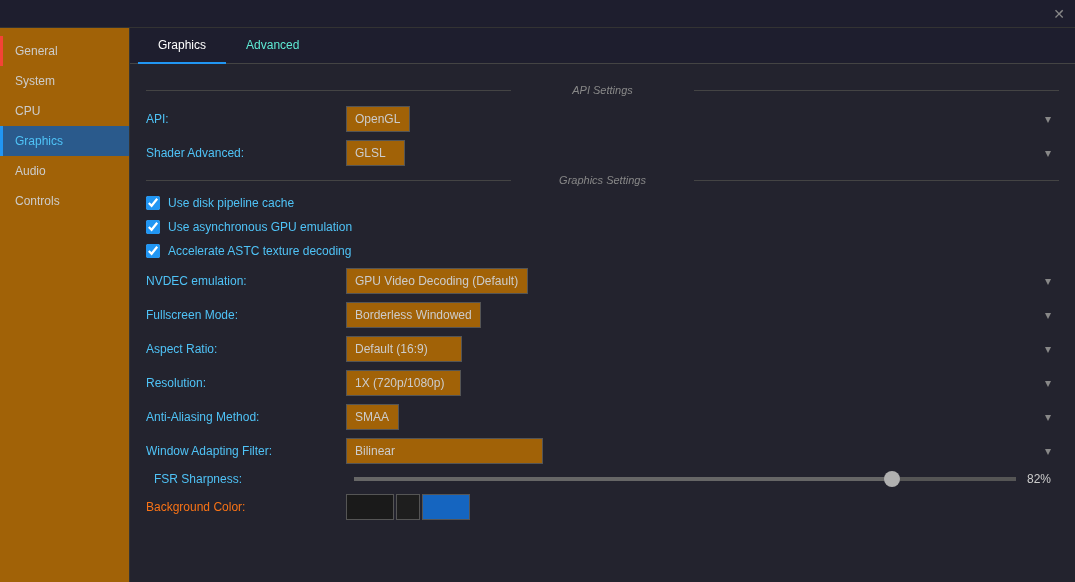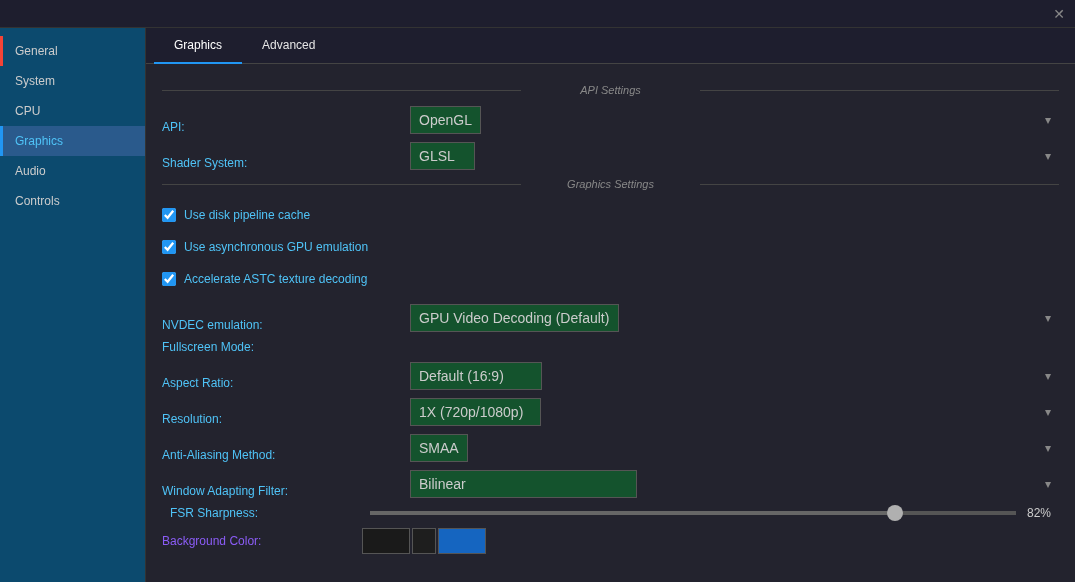--- a/index.html
+++ b/index.html
@@ -29,22 +29,22 @@
       font-size: 14px;
       display: flex;
       align-items: center;
       justify-content: center;
     }
     .main-layout {
       display: flex;
       height: calc(582px - 28px);
     }
     .sidebar {
-      width: 146px;
-      background: #0c4a6e;
+      width: 130px;
+      background: #a16207;
       border-right: 1px solid #333;
       padding-top: 8px;
     }
     .sidebar-item {
       padding: 8px 12px;
       cursor: pointer;
       color: #cccccc;
       font-size: 12px;
       border-left: 3px solid transparent;
     }
@@ -63,21 +63,21 @@
     }
     .tab-bar {
       display: flex;
       background: #1e1e2e;
       border-bottom: 1px solid #444;
       padding: 0 8px;
     }
     .tab {
       padding: 10px 20px;
       cursor: pointer;
-      color: #e5e5e5;
+      color: #5eead4;
       font-size: 12px;
       border-bottom: 2px solid transparent;
       margin-bottom: -1px;
     }
     .tab.active {
       color: #ffffff;
       border-bottom: 2px solid #2196f3;
     }
     .settings-content {
       padding: 12px 16px;
@@ -96,37 +96,36 @@
       position: absolute;
       top: 50%;
       width: 40%;
       height: 1px;
       background: #444;
     }
     .section-header::before { left: 0; }
     .section-header::after { right: 0; }
     .setting-row {
       display: flex;
-      align-items: flex-end;
+      align-items: center;
       margin: 8px 0;
-      gap: 48px;
     }
     .setting-label {
       color: #4fc3f7;
       font-size: 12px;
       width: 200px;
       flex-shrink: 0;
     }
     .setting-select {
       flex: 1;
-      background: #14532d;
+      background: #a16207;
       border: 1px solid #555;
       color: #cccccc;
       padding: 5px 8px;
-      font-size: 14px;
+      font-size: 12px;
       appearance: none;
       -webkit-appearance: none;
       cursor: pointer;
       outline: none;
       position: relative;
     }
     .select-wrapper {
       flex: 1;
       position: relative;
     }
@@ -135,21 +134,21 @@
       position: absolute;
       right: 8px;
       top: 50%;
       transform: translateY(-50%);
       color: #888;
       pointer-events: none;
     }
     .checkbox-row {
       display: flex;
       align-items: center;
-      margin: 18px 0;
+      margin: 10px 0;
     }
     .checkbox-row input[type="checkbox"] {
       width: 14px;
       height: 14px;
       margin-right: 8px;
       accent-color: #2196f3;
       cursor: pointer;
     }
     .checkbox-label {
       color: #4fc3f7;
@@ -192,21 +191,21 @@
       font-size: 12px;
       width: 35px;
       text-align: right;
     }
     .color-row {
       display: flex;
       align-items: center;
       margin: 8px 0;
     }
     .color-label {
-      color: #8b5cf6;
+      color: #f97316;
       font-size: 12px;
       width: 200px;
       flex-shrink: 0;
     }
     .color-picker-wrapper {
       display: flex;
       gap: 2px;
     }
     .color-swatch {
       width: 48px;
@@ -266,21 +265,21 @@
         <span class="setting-label">API:</span>
         <div class="select-wrapper">
           <select class="setting-select">
             <option>OpenGL</option>
             <option>Vulkan</option>
           </select>
         </div>
       </div>
 
       <div class="setting-row">
-        <span class="setting-label">Shader System:</span>
+        <span class="setting-label">Shader Advanced:</span>
         <div class="select-wrapper">
           <select class="setting-select">
             <option>GLSL</option>
             <option>SPIR-V</option>
           </select>
         </div>
       </div>
 
       <div class="section-header">
         <span>Graphics Settings</span>
@@ -304,20 +303,27 @@
         <div class="select-wrapper">
           <select class="setting-select">
             <option>GPU Video Decoding (Default)</option>
             <option>CPU Video Decoding</option>
           </select>
         </div>
       </div>
 
       <div class="setting-row">
         <span class="setting-label">Fullscreen Mode:</span>
+        <div class="select-wrapper">
+          <select class="setting-select">
+            <option>Borderless Windowed</option>
+            <option>Exclusive Fullscreen</option>
+            <option>Windowed</option>
+          </select>
+        </div>
       </div>
 
       <div class="setting-row">
         <span class="setting-label">Aspect Ratio:</span>
         <div class="select-wrapper">
           <select class="setting-select">
             <option>Default (16:9)</option>
             <option>Force 4:3</option>
             <option>Stretch to Window</option>
           </select>

